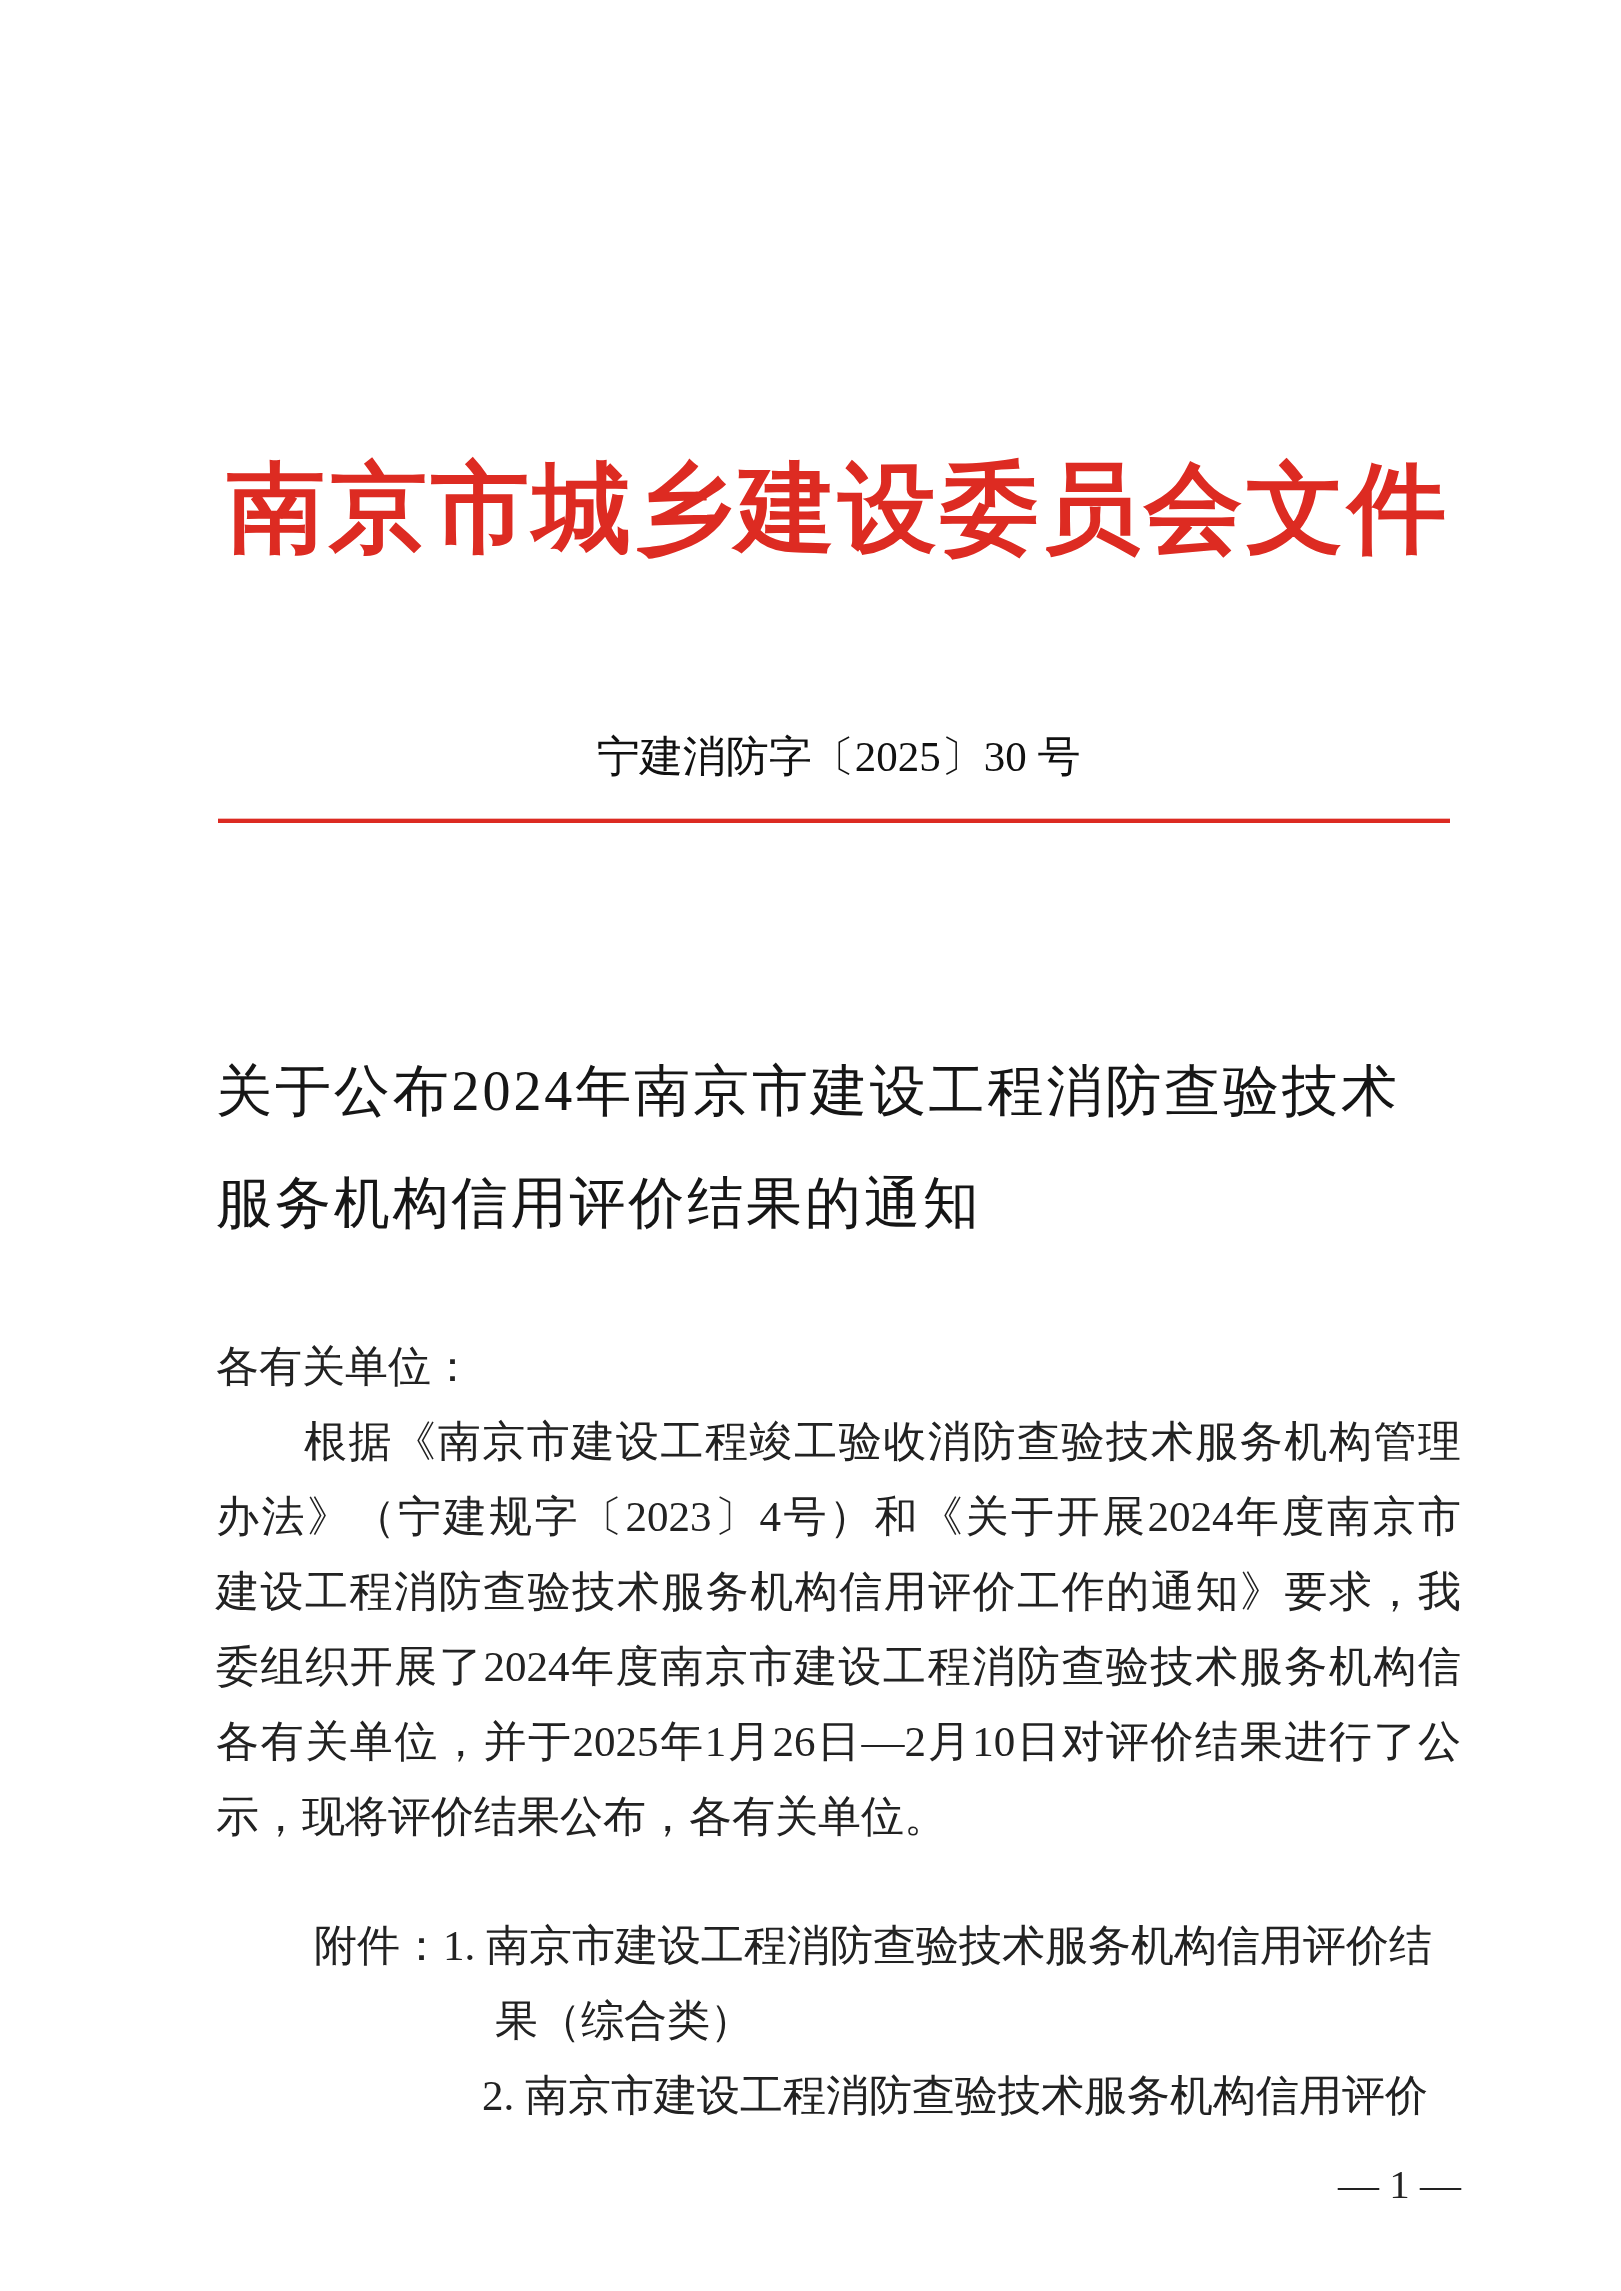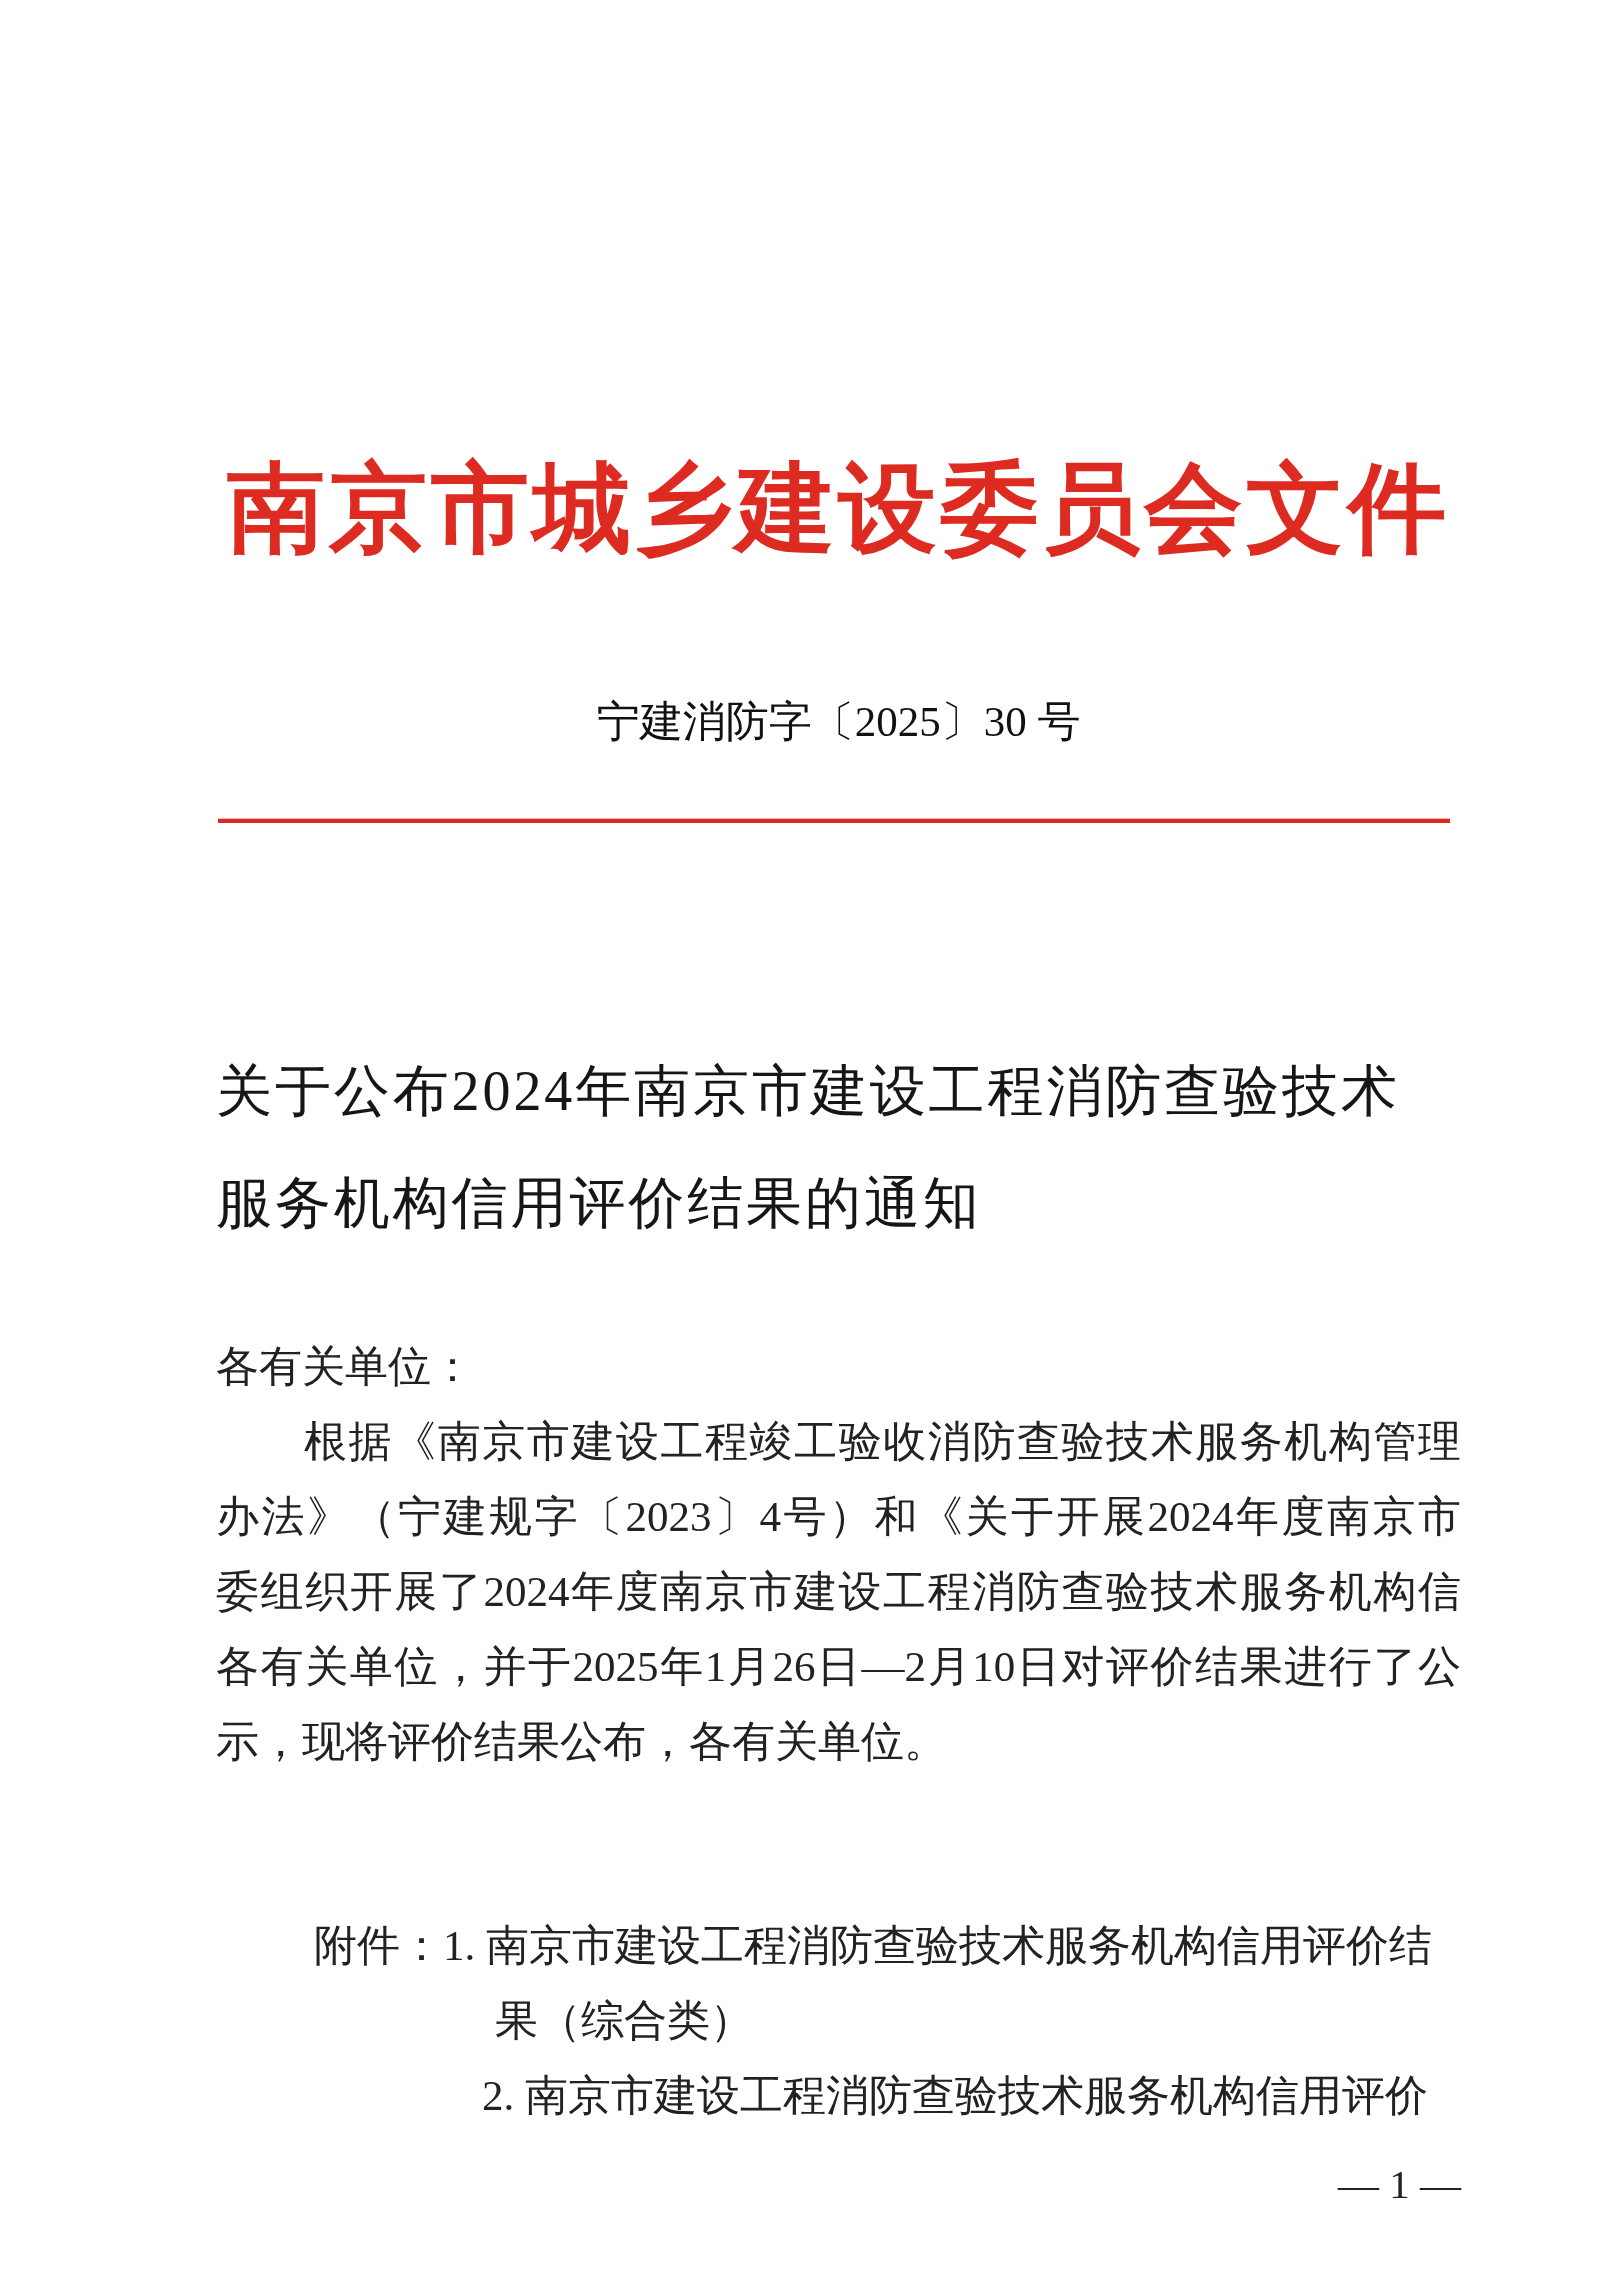--- a/index.html
+++ b/index.html
@@ -27,21 +27,21 @@
     font-size: 98px;
     line-height: 132px;
     font-weight: bold;
     text-align: center;
     letter-spacing: 3.9px;
     color: #dd2b22;
     white-space: nowrap;
   }
   
   .doc-number {
-    top: 692px;
+    top: 727px;
     font-size: 43px;
     line-height: 59px;
     text-align: center;
     color: #111111;
   }
   
   .red-line {
     position: absolute;
     left: 218px;
     top: 818px;
@@ -106,20 +106,21 @@
 
   <div class="content-block doc-title">
     <div>关于公布2024年南京市建设工程消防查验技术</div>
     <div>服务机构信用评价结果的通知</div>
   </div>
 
   <div class="content-block body-text">
     <div class="body-line">各有关单位：</div>
     <div class="body-line just indent">根据《南京市建设工程竣工验收消防查验技术服务机构管理</div>
     <div class="body-line just">办法》（宁建规字〔2023〕4号）和《关于开展2024年度南京市</div>
+    <div class="body-line just">建设工程消防查验技术服务机构信用评价工作的通知》要求，我</div>
     <div class="body-line just">委组织开展了2024年度南京市建设工程消防查验技术服务机构信</div>
     <div class="body-line just">各有关单位，并于2025年1月26日—2月10日对评价结果进行了公</div>
     <div class="body-line">示，现将评价结果公布，各有关单位。</div>
   </div>
 
   <div class="content-block attachments">
     <div class="att-line-1">附件：1. 南京市建设工程消防查验技术服务机构信用评价结</div>
     <div class="att-line-2">果（综合类）</div>
     <div class="att-line-3">2. 南京市建设工程消防查验技术服务机构信用评价</div>
   </div>

